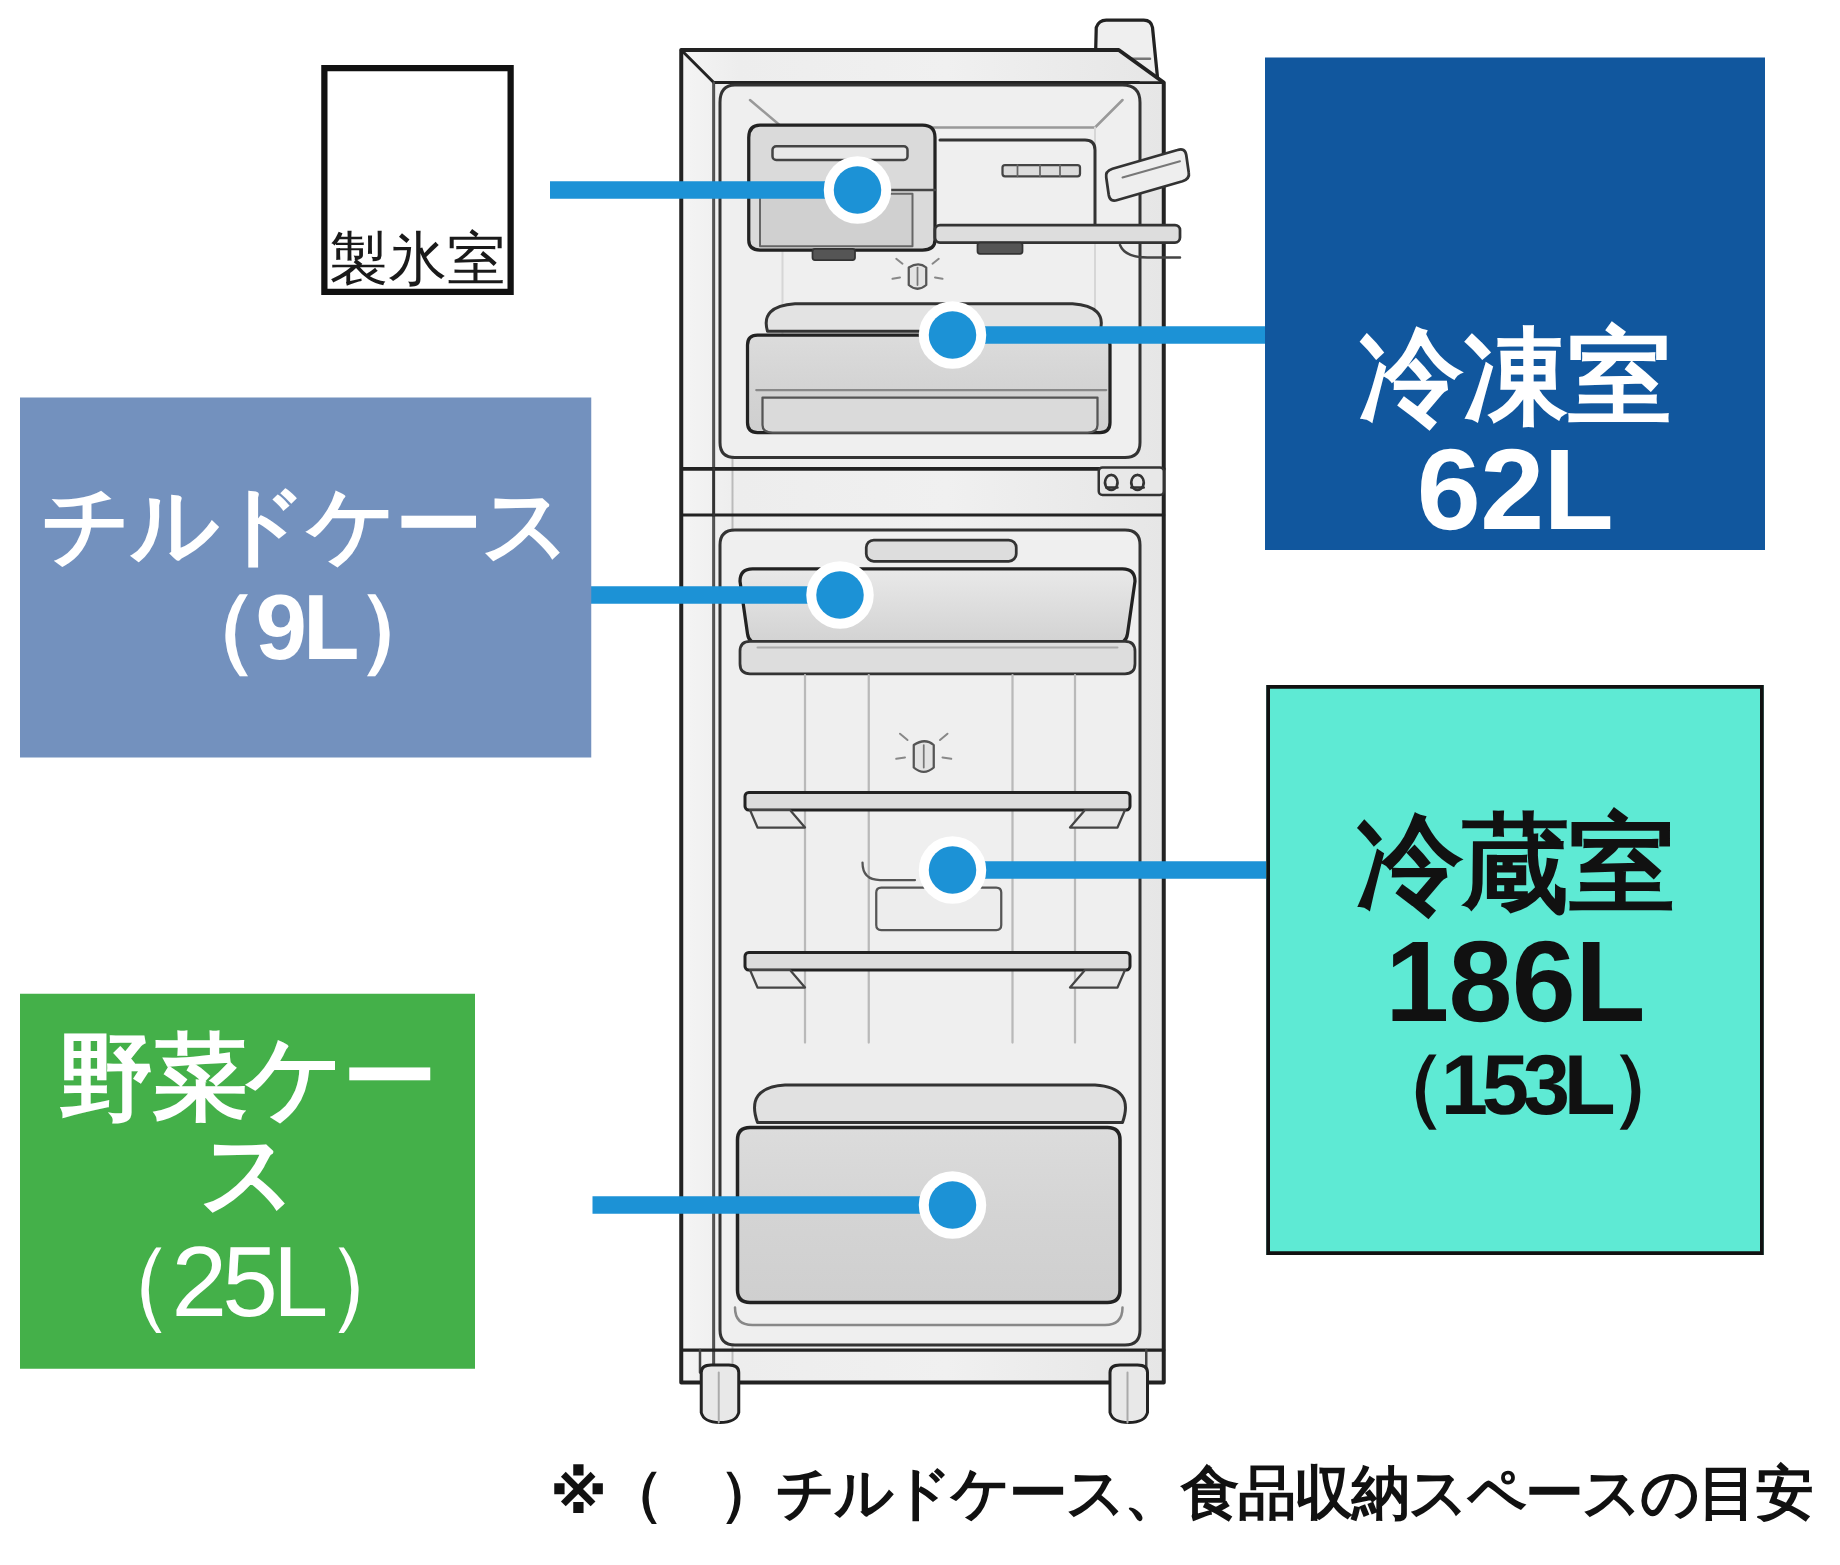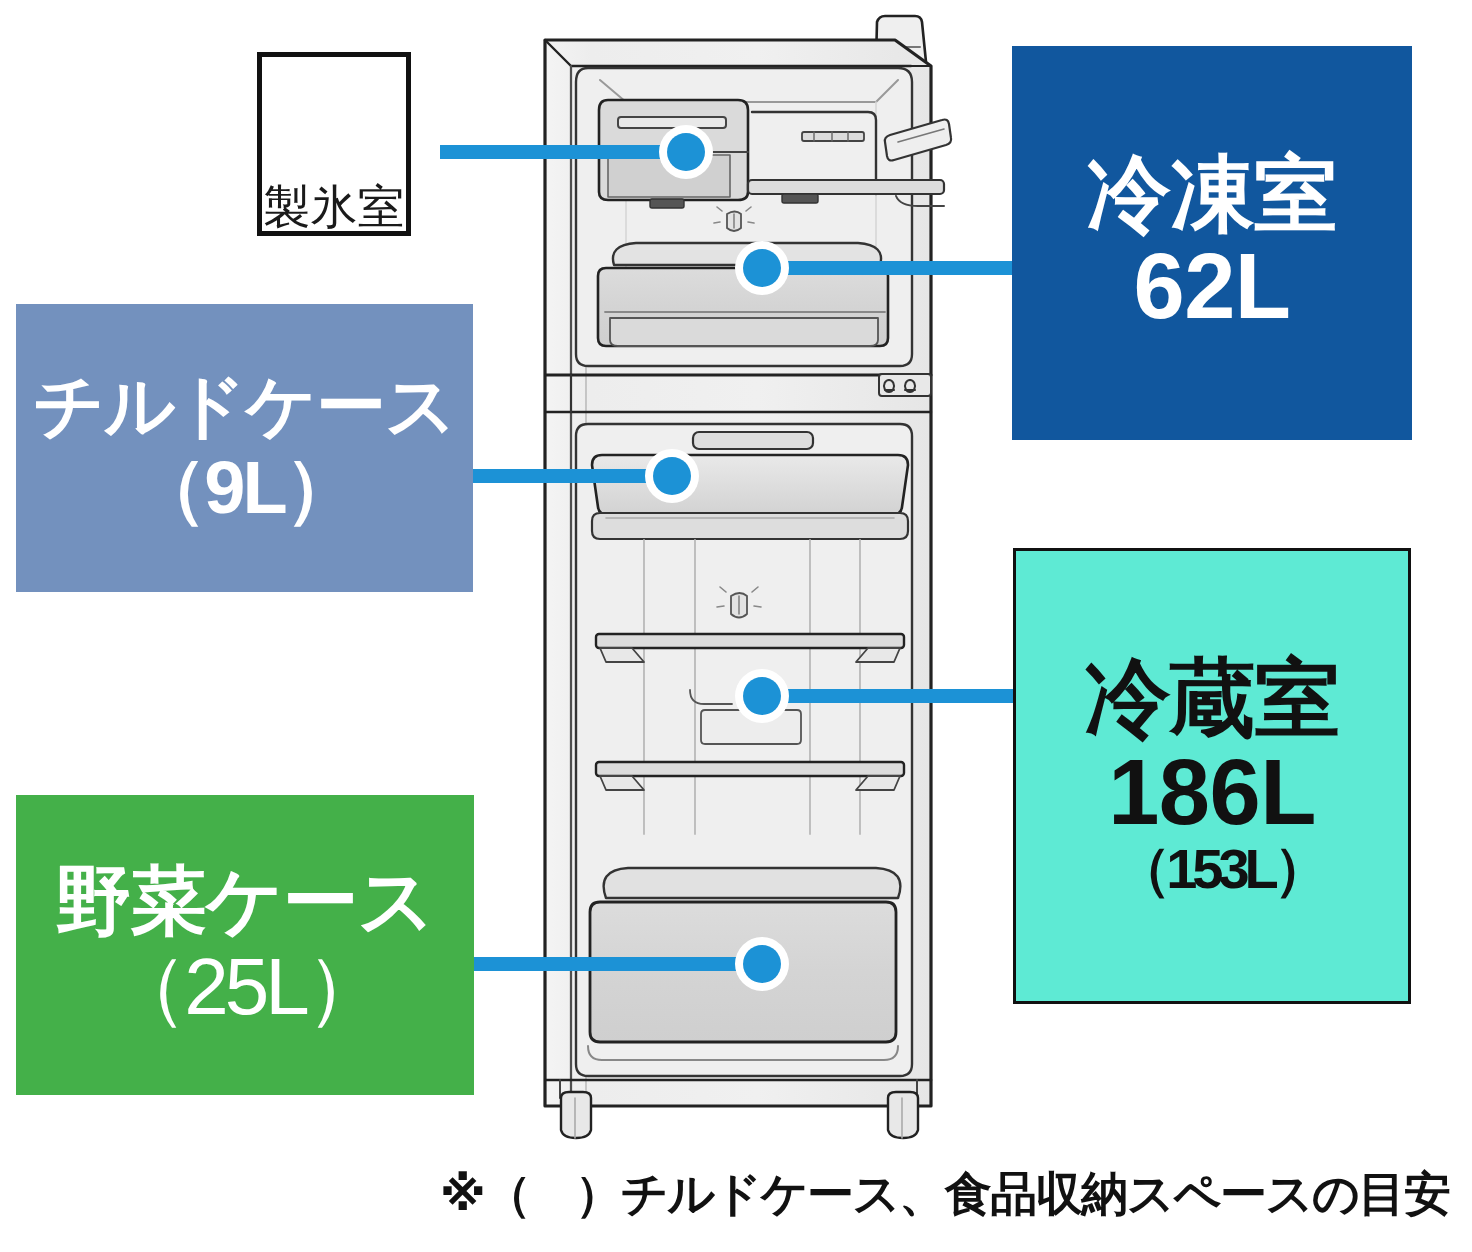--- a/index.html
+++ b/index.html
@@ -43,48 +43,49 @@
     font-size: 47px;
     font-weight: 400;
     letter-spacing: 0px;
   }
 
   .box-freezer {
     left: 1012px; top: 46px;
     width: 400px; height: 394px;
     background: #11579E;
     color: #ffffff;
+    justify-content: flex-end;
   }
   .box-freezer .ttl { font-size: 84px; font-weight: 700; }
   .box-freezer .v1  { font-size: 92px; font-weight: 700; margin-top: 2px;}
   .box-freezer .v2  { font-size: 80px; font-weight: 700; letter-spacing: -3px;}
 
   .box-chilled {
-    left: 16px; top: 304px;
+    left: 16px; top: 318px;
     width: 457px; height: 288px;
     background: #7391BE;
     color: #ffffff;
   }
   .box-chilled .ttl { font-size: 70px; font-weight: 700; letter-spacing: -1px;}
   .box-chilled .v2  { font-size: 74px; font-weight: 700; margin-top: 8px; letter-spacing: -3px;}
 
   .box-fridge {
     left: 1013px; top: 548px;
     width: 398px; height: 456px;
     background: #5eead4;
     border: 3px solid #111111;
     color: #111111;
   }
   .box-fridge .ttl { font-size: 86px; font-weight: 700; letter-spacing: -1px;}
   .box-fridge .v1  { font-size: 92px; font-weight: 700; margin-top: 4px;}
-  .box-fridge .v2  { font-size: 56px; font-weight: 700; letter-spacing: -5px; margin-left: 16px;}
+  .box-fridge .v2  { font-size: 68px; font-weight: 700; letter-spacing: -5px; margin-left: 16px;}
 
   .box-veg {
     left: 16px; top: 795px;
-    width: 458px; height: 300px;
+    width: 364px; height: 300px;
     background: #44B049;
     color: #ffffff;
   }
   .box-veg .ttl { font-size: 76px; font-weight: 700; letter-spacing: -1px;}
   .box-veg .v2  { font-size: 80px; font-weight: 400; margin-top: 6px; letter-spacing: -4px;}
 
   
   .footnote {
     position: absolute;
     left: 440px;

